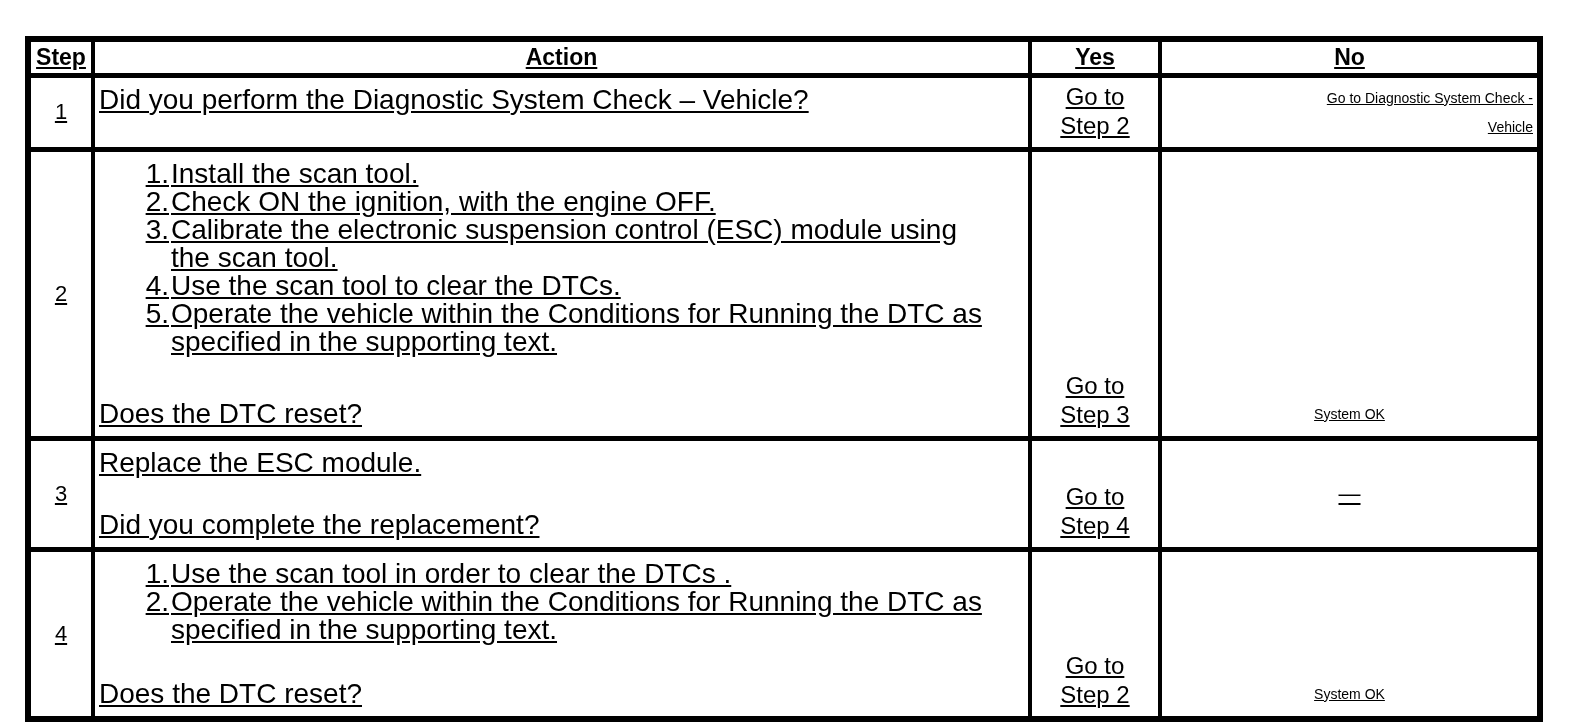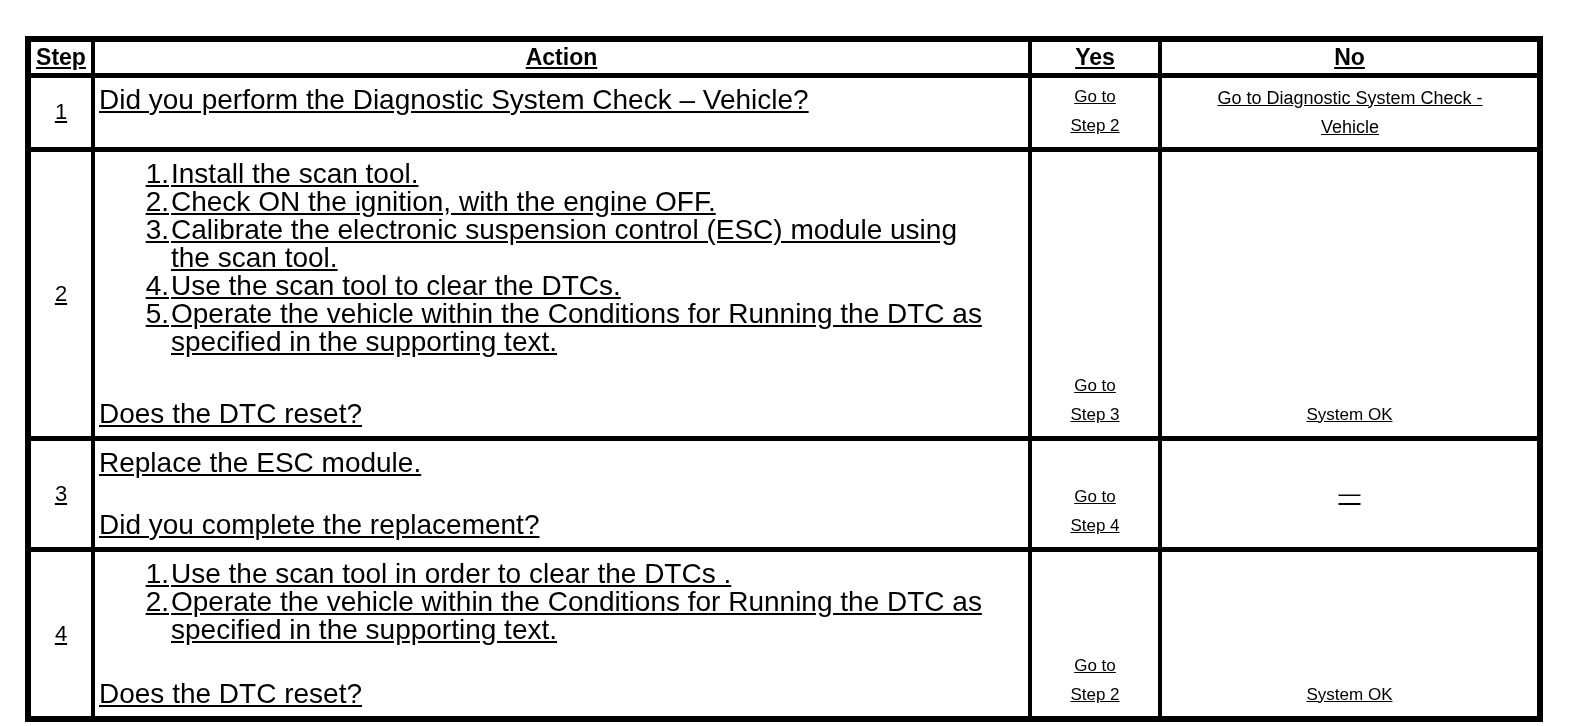--- a/index.html
+++ b/index.html
@@ -51,37 +51,37 @@
   .h-r4 { height: 148px; }
   .list { display: block; }
   .list-row { display: flex; line-height: 28px; }
   .list-num { width: 70px; text-align: right; flex: none; }
   .list-text { margin-left: 2px; max-width: 818px; }
   .intro-line { line-height: 28px; }
   .question { margin-top: auto; line-height: 28px; }
   td.yes {
     text-align: center;
     vertical-align: bottom;
-    font-size: 17px;
+    font-size: 24px;
     line-height: 29px;
     padding: 4px 2px 7px 2px;
   }
   .goto-line { display: block; }
   td.no-top {
     vertical-align: top;
-    text-align: center;
-    font-size: 18px;
+    text-align: right;
+    font-size: 14px;
     line-height: 29px;
     padding: 6px 4px 4px 5px;
   }
   .no-line { display: block; }
   td.no-bottom {
     vertical-align: bottom;
     text-align: center;
-    font-size: 17px;
+    font-size: 14px;
     line-height: 29px;
     padding: 4px 2px 7px 2px;
   }
   td.no-middle {
     vertical-align: middle;
     text-align: center;
     font-size: 22px;
   }
   tr.hdr   { height: 36px; }
   tr.row-1 { height: 67px; }

